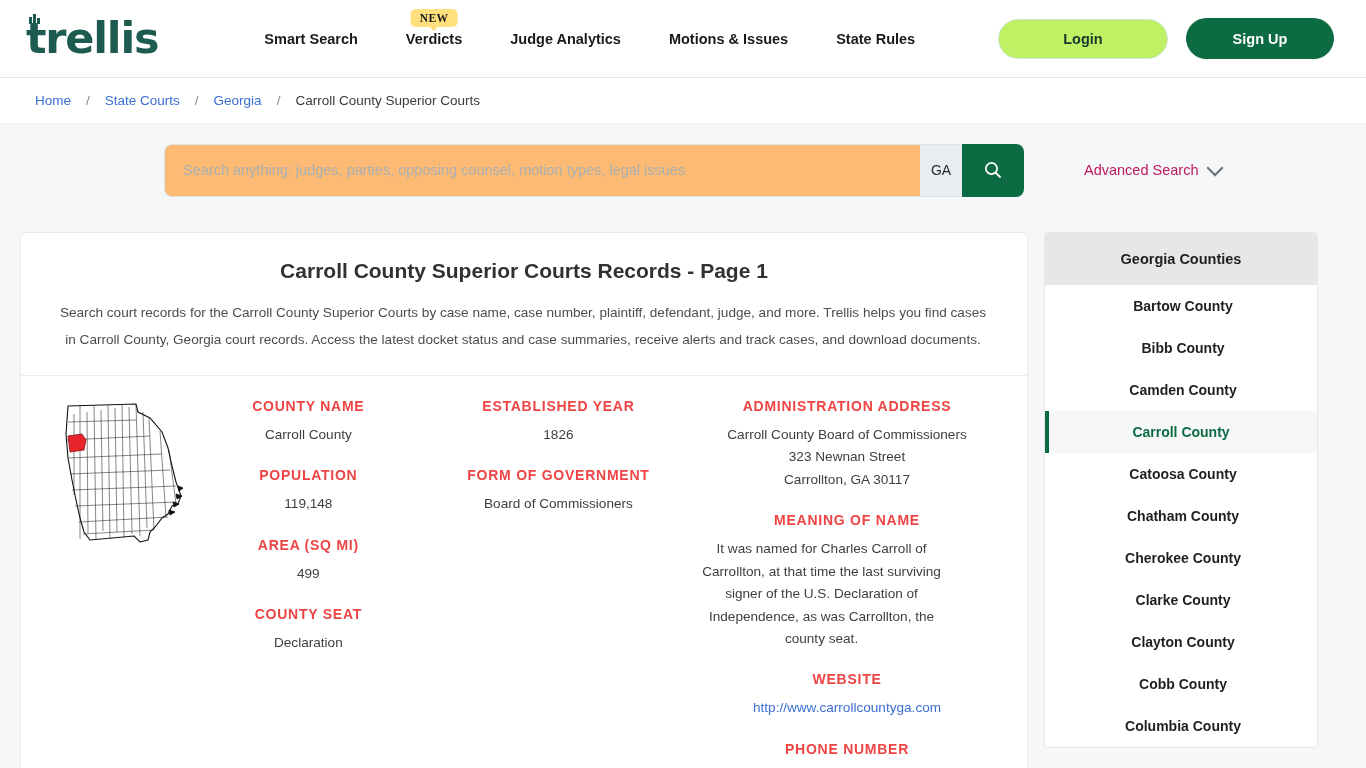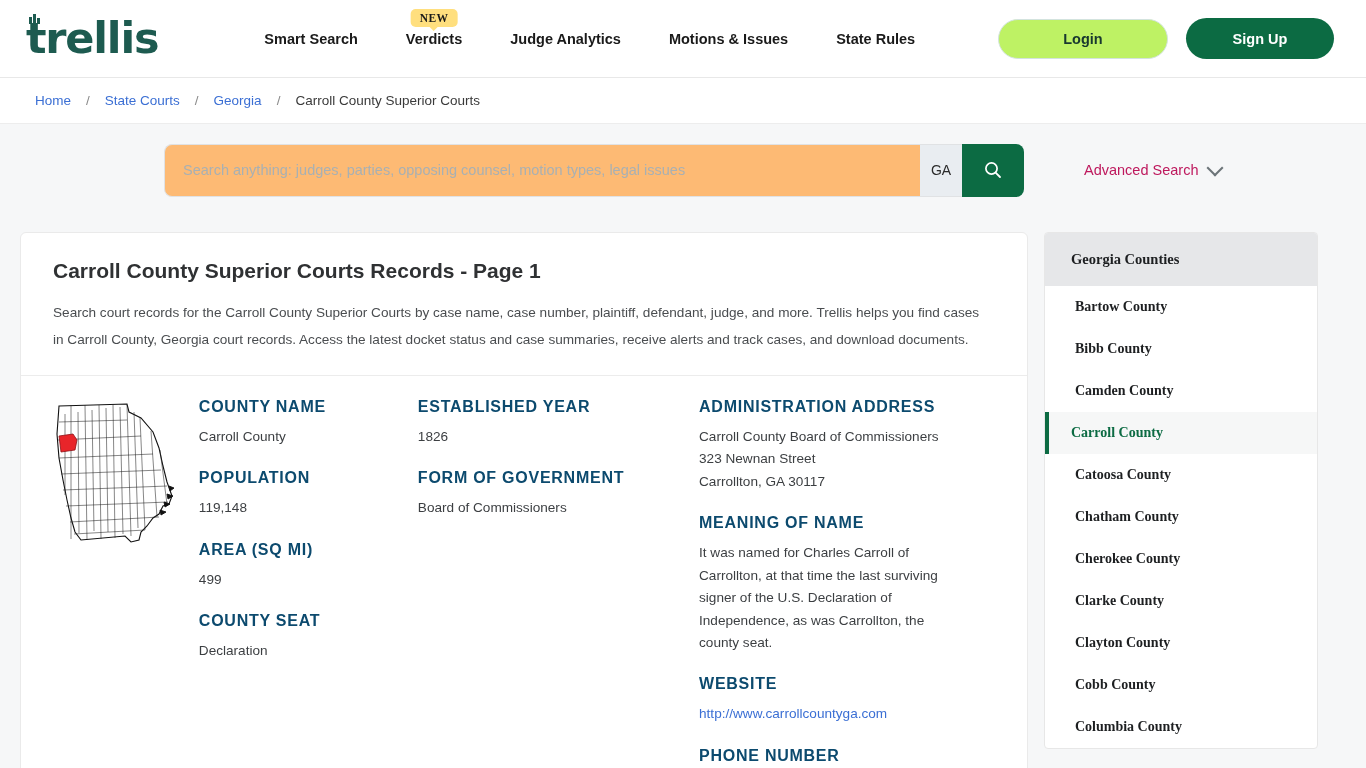--- a/index.html
+++ b/index.html
@@ -186,20 +186,21 @@
   }
 
   
   .page-body {
     background: #f6f7f8;
     height: 552px;
     padding: 16px 22px 0 20px;
     display: flex;
     align-items: flex-start;
     gap: 16px;
+    text-align: center;
   }
 
   .main-card {
     width: 1008px;
     background: #ffffff;
     border: 1px solid #eaeaea;
     border-radius: 6px;
     overflow: hidden;
   }
   .card-head { padding: 26px 32px 22px 32px; }
@@ -221,41 +222,40 @@
     display: flex;
     padding: 22px 32px 20px 20px;
   }
   .col-map { width: 160px; padding-top: 2px; }
   .col-a { width: 222px; }
   .col-b { width: 285px; }
   .col-c { width: 300px; }
 
   .field { margin-bottom: 21px; }
   .field-label {
-    font-size: 16px;
+    font-size: 14px;
     font-weight: bold;
     letter-spacing: 0.75px;
-    color: #0c4a6e;
+    color: #ef4444;
     margin-bottom: 10px;
   }
   .field-value {
     font-size: 13.6px;
     color: #3c3f42;
     line-height: 1.65;
   }
   .field-value a { color: #3b6fd4; text-decoration: none; }
 
   
   .sidebar {
     width: 274px;
     background: #ffffff;
     border: 1px solid #e7e7e7;
     border-radius: 4px;
     overflow: hidden;
-    font-family: Liberation Serif, serif;
   }
   .sidebar-head {
     background: #e6e7e9;
     padding: 18px 26px;
     font-size: 14.5px;
     font-weight: bold;
     color: #1d1f21;
   }
   .sb-item {
     padding: 13px 26px;

